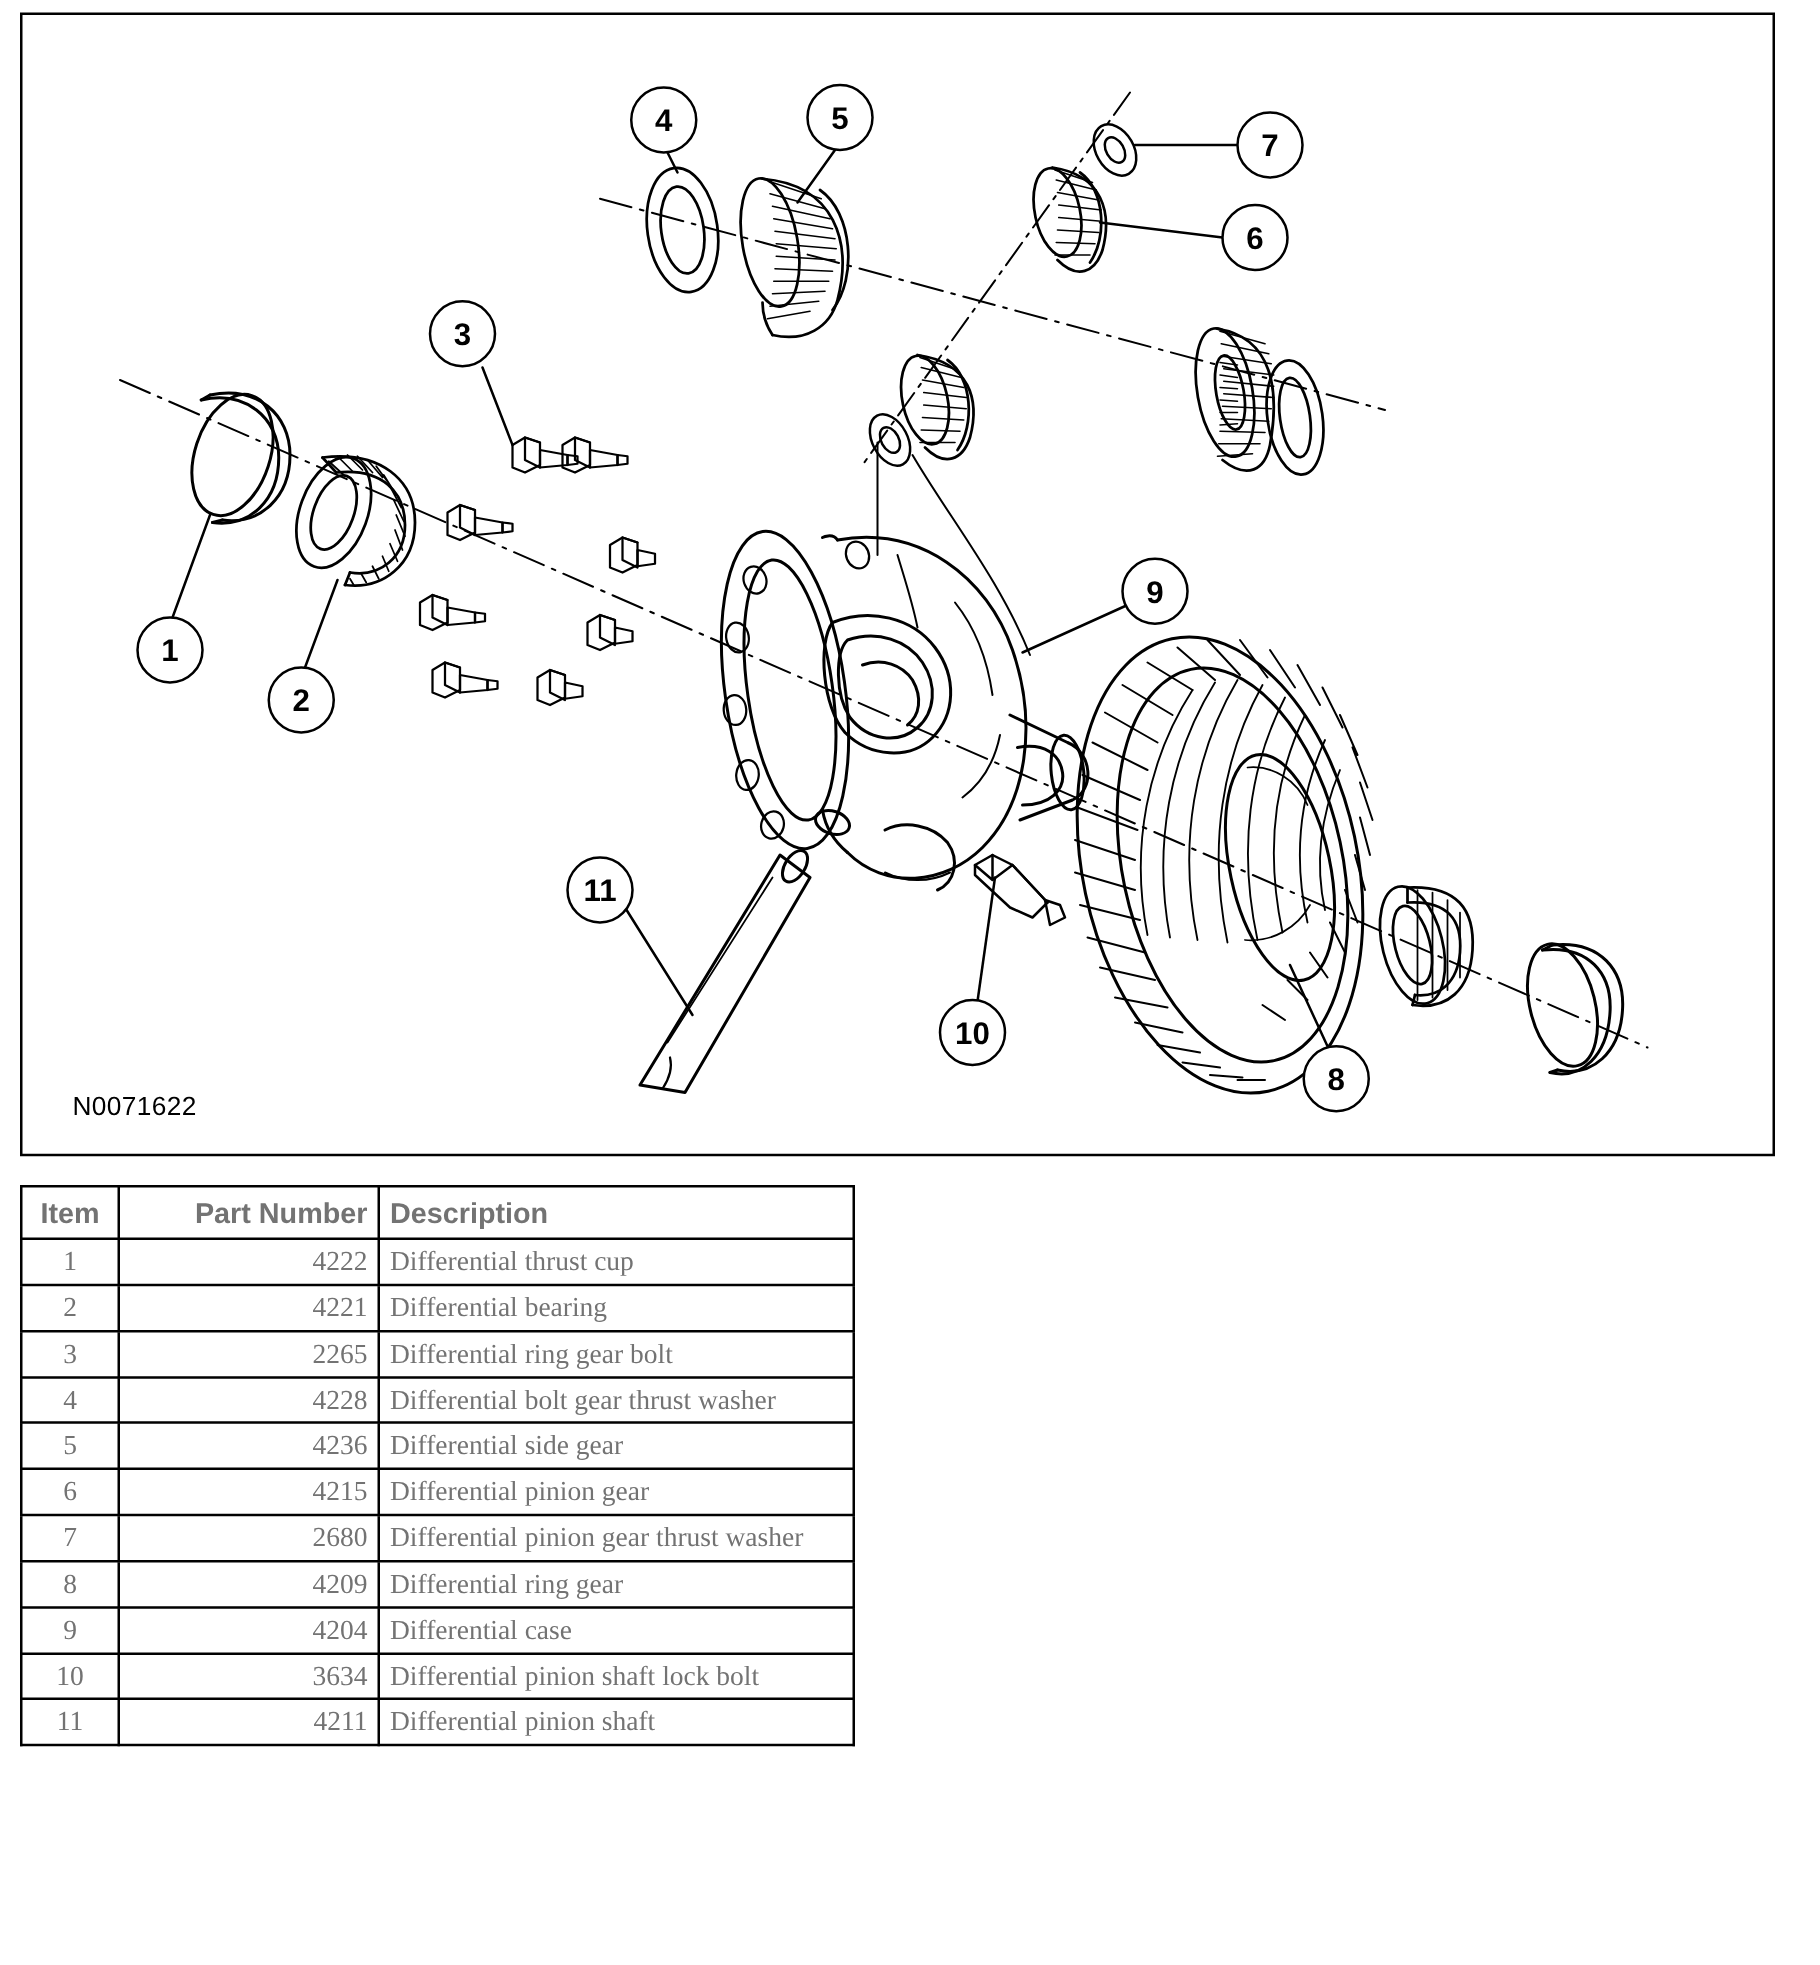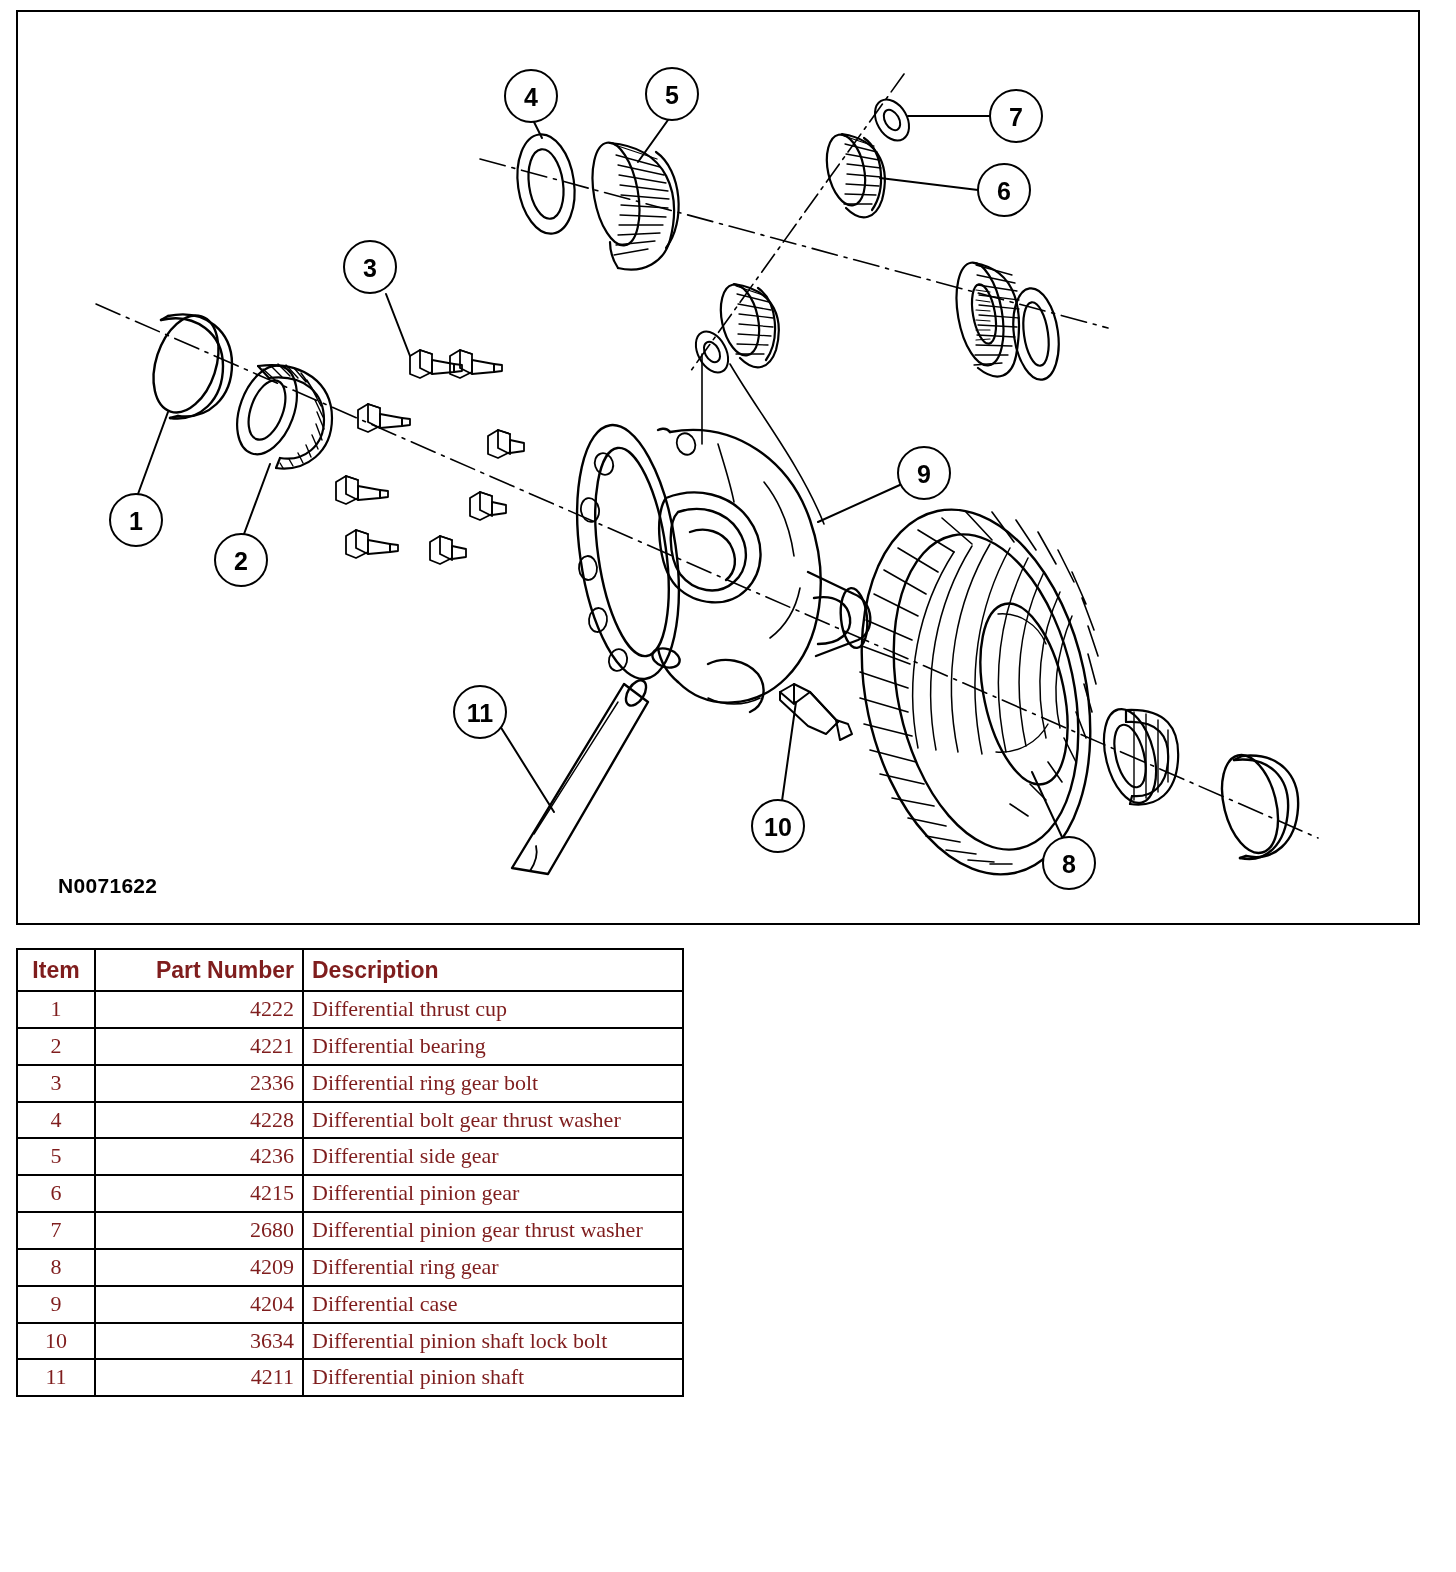--- a/index.html
+++ b/index.html
@@ -35,41 +35,41 @@
     position: absolute;
     left: 0;
     top: 0;
   }
   #figure-id {
     position: absolute;
     left: 40px;
     top: 862px;
     font-family: "Liberation Sans", sans-serif;
     font-size: 21px;
-    font-weight: 700;
+    font-weight: 400;
     letter-spacing: 0.3px;
     color: #000;
   }
 
   
   #parts-table {
     position: absolute;
     left: 16px;
     top: 948px;
     border-collapse: collapse;
     table-layout: fixed;
   }
   #parts-table th,
   #parts-table td {
     border: 2px solid #000;
     padding: 4px 8px;
     vertical-align: top;
     font-family: "Liberation Serif", serif;
     font-size: 22px;
-    color: #7f1d1d;
+    color: #737373;
     line-height: 1.22;
   }
   #parts-table th {
     font-family: "Liberation Sans", sans-serif;
     font-weight: 700;
     font-size: 23px;
     text-align: left;
     padding-top: 6px;
     padding-bottom: 6px;
   }
@@ -442,21 +442,21 @@
         <td class="col-part">4222</td>
         <td class="col-desc">Differential thrust cup</td>
       </tr>
       <tr>
         <td class="col-item">2</td>
         <td class="col-part">4221</td>
         <td class="col-desc">Differential bearing</td>
       </tr>
       <tr>
         <td class="col-item">3</td>
-        <td class="col-part">2336</td>
+        <td class="col-part">2265</td>
         <td class="col-desc">Differential ring gear bolt</td>
       </tr>
       <tr>
         <td class="col-item">4</td>
         <td class="col-part">4228</td>
         <td class="col-desc">Differential bolt gear thrust washer</td>
       </tr>
       <tr>
         <td class="col-item">5</td>
         <td class="col-part">4236</td>

